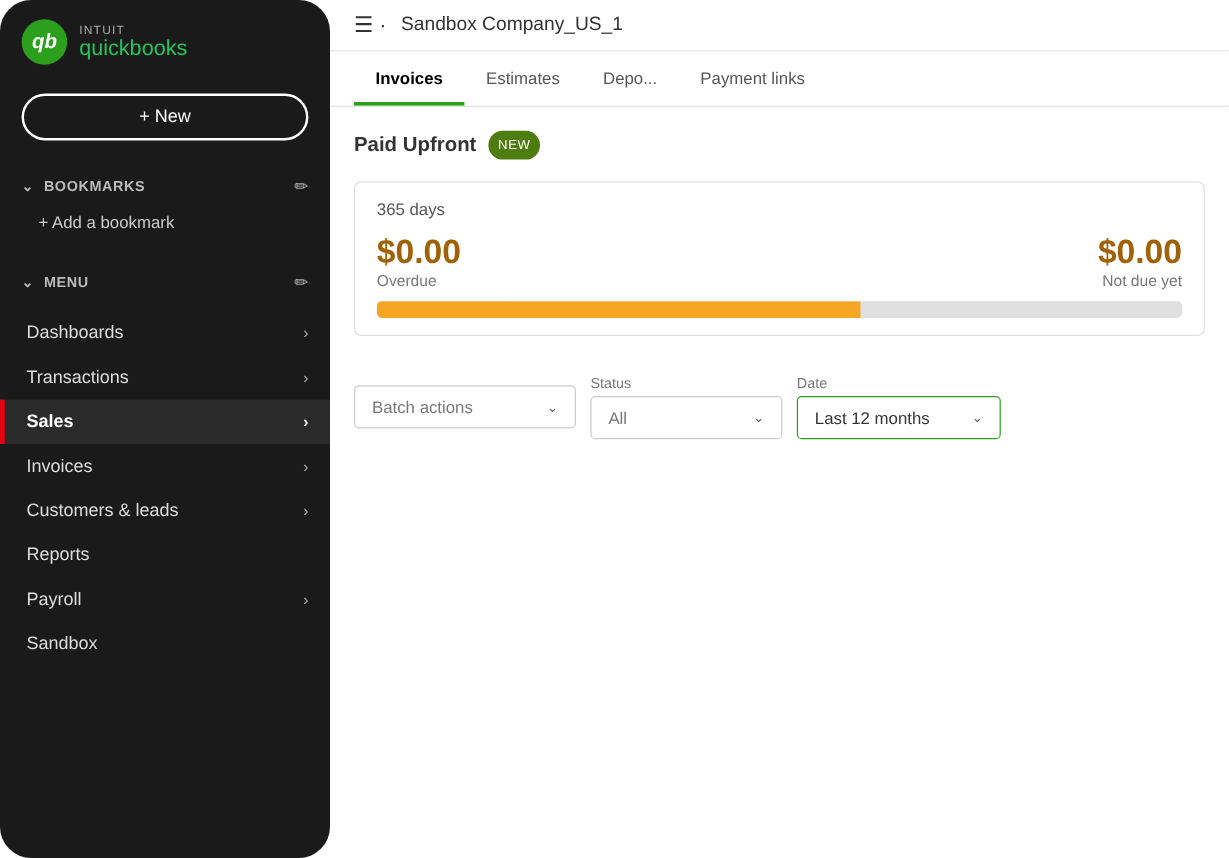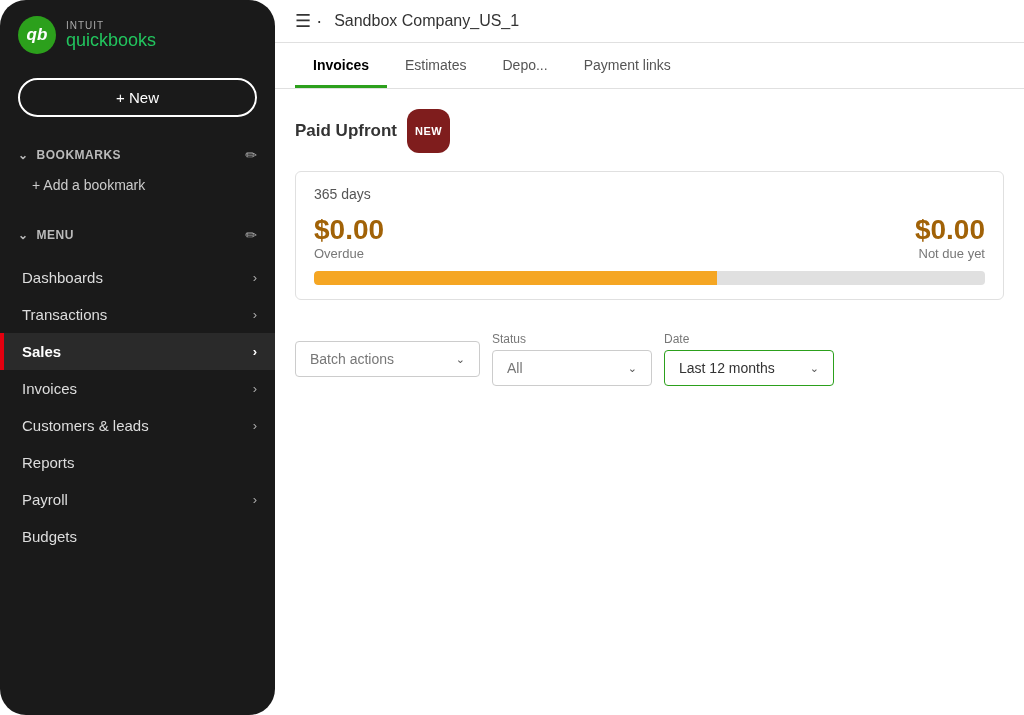--- a/index.html
+++ b/index.html
@@ -211,25 +211,25 @@
       margin-bottom: 18px;
     }
 
     .paid-upfront-text {
       font-size: 17px;
       font-weight: 600;
       color: #333;
     }
 
     .new-badge {
-      background: #7f1d1d;
+      background: #4d7c0f;
       color: #fff;
       font-size: 11px;
-      font-weight: 700;
-      padding: 16px 8px;
+      font-weight: 400;
+      padding: 6px 8px;
       border-radius: 12px;
       letter-spacing: 0.5px;
     }
 
     .paid-upfront-container {
       border: 1px solid #e0e0e0;
       border-radius: 6px;
       padding: 14px 18px;
       margin-bottom: 18px;
     }
@@ -372,21 +372,21 @@
     <span class="chevron-right">›</span>
   </div>
   <div class="sidebar-nav-item">
     <span>Reports</span>
   </div>
   <div class="sidebar-nav-item">
     <span>Payroll</span>
     <span class="chevron-right">›</span>
   </div>
   <div class="sidebar-nav-item">
-    <span>Budgets</span>
+    <span>Sandbox</span>
   </div>
 
 </div>
 
 <div class="main-content">
 
   <div class="top-bar">
     <span class="hamburger-icon">☰ ·</span>
     <span class="company-name">Sandbox Company_US_1</span>
   </div>

